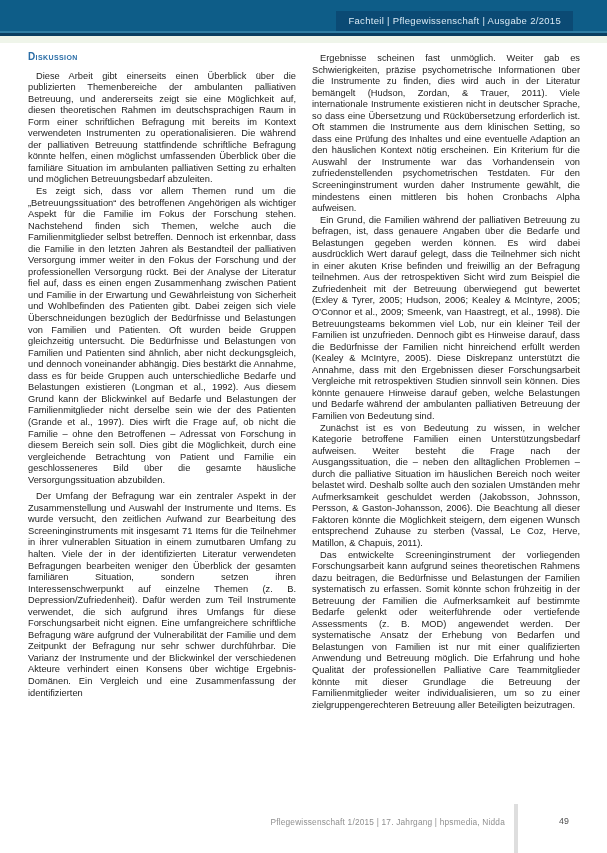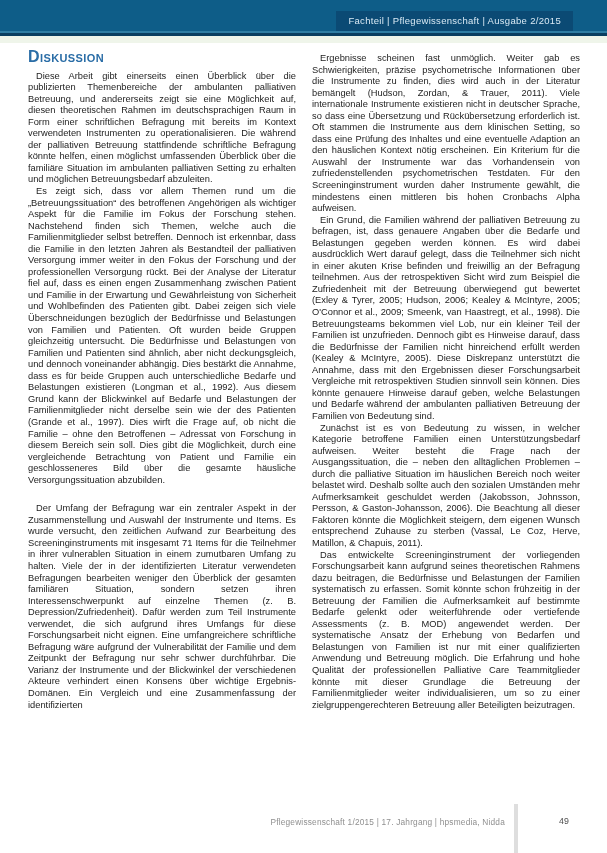--- a/index.html
+++ b/index.html
@@ -10,22 +10,22 @@
   
   .header-bar { height:31px; background:#0e5d88; display:flex; align-items:flex-end; justify-content:flex-end; padding-right:34px; }
   .header-pill { background:#0b4a74; color:#d9e9f4; font-size:9.5px; letter-spacing:0.3px; padding:4px 12px 5px 12px; white-space:nowrap; }
   .header-rule { height:5px; background:linear-gradient(to bottom, #2f7da3 0%, #2f7da3 38%, #0a3e60 38%, #0a3e60 100%); }
   .header-tint { height:7px; background:#eff5ea; }
 
   
   .main { position:absolute; top:53px; left:28px; width:552px; display:flex; gap:16px; }
   .col { width:268px; font-size:9.3px; line-height:11.55px; color:#1d1d1d; text-align:justify; hyphens:auto; -webkit-hyphens:auto; }
   .col p { text-indent:8px; }
-  .heading { font-size:16px; font-weight:600; color:#2a6da6; font-variant:small-caps; letter-spacing:0.4px; margin:-2px 0 8px 0; text-indent:0; }
-  .gap-top { margin-top:17px; }
+  .heading { font-size:10px; font-weight:600; color:#2a6da6; font-variant:small-caps; letter-spacing:0.4px; margin:-2px 0 8px 0; text-indent:0; }
+  .gap-top { margin-top:5px; }
 
   
   .footer-info { position:absolute; top:817px; right:102px; font-size:8.3px; color:#8f8f8f; letter-spacing:0.2px; white-space:nowrap; }
   .footer-divider { position:absolute; left:514px; top:804px; width:4px; height:49px; background:#dedede; }
   .page-number { position:absolute; top:816px; left:552px; width:24px; text-align:center; font-size:8.8px; color:#4e4e4e; }
 </style>
 </head>
 <body>
 
 <div class="page">

